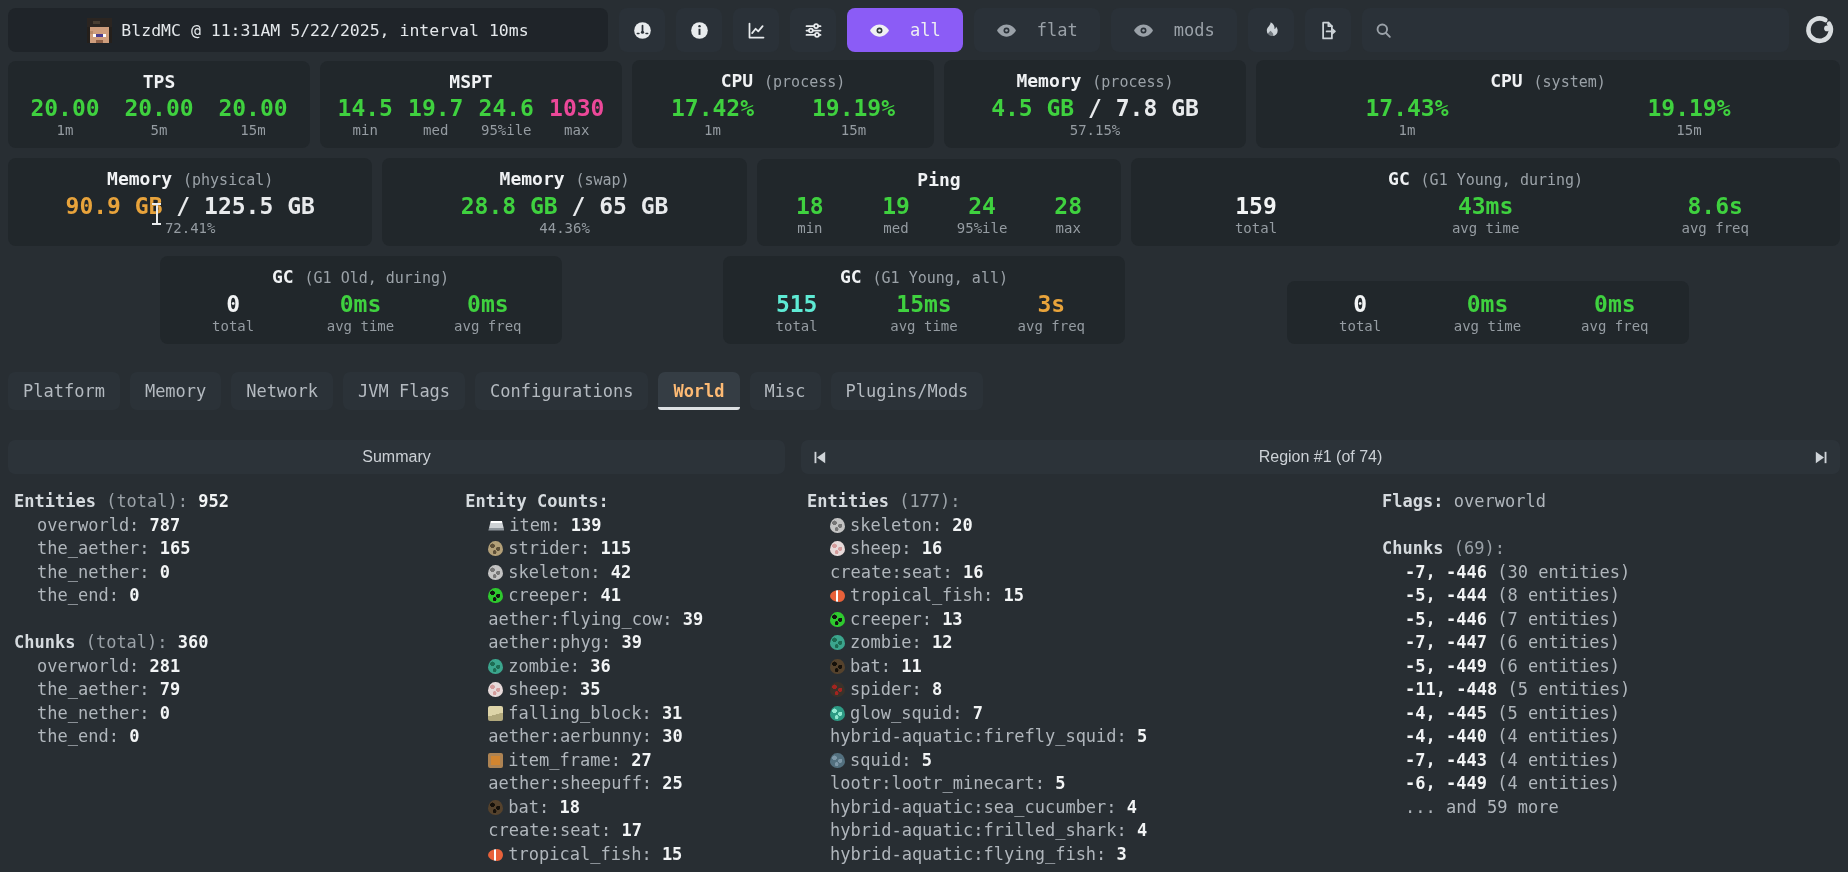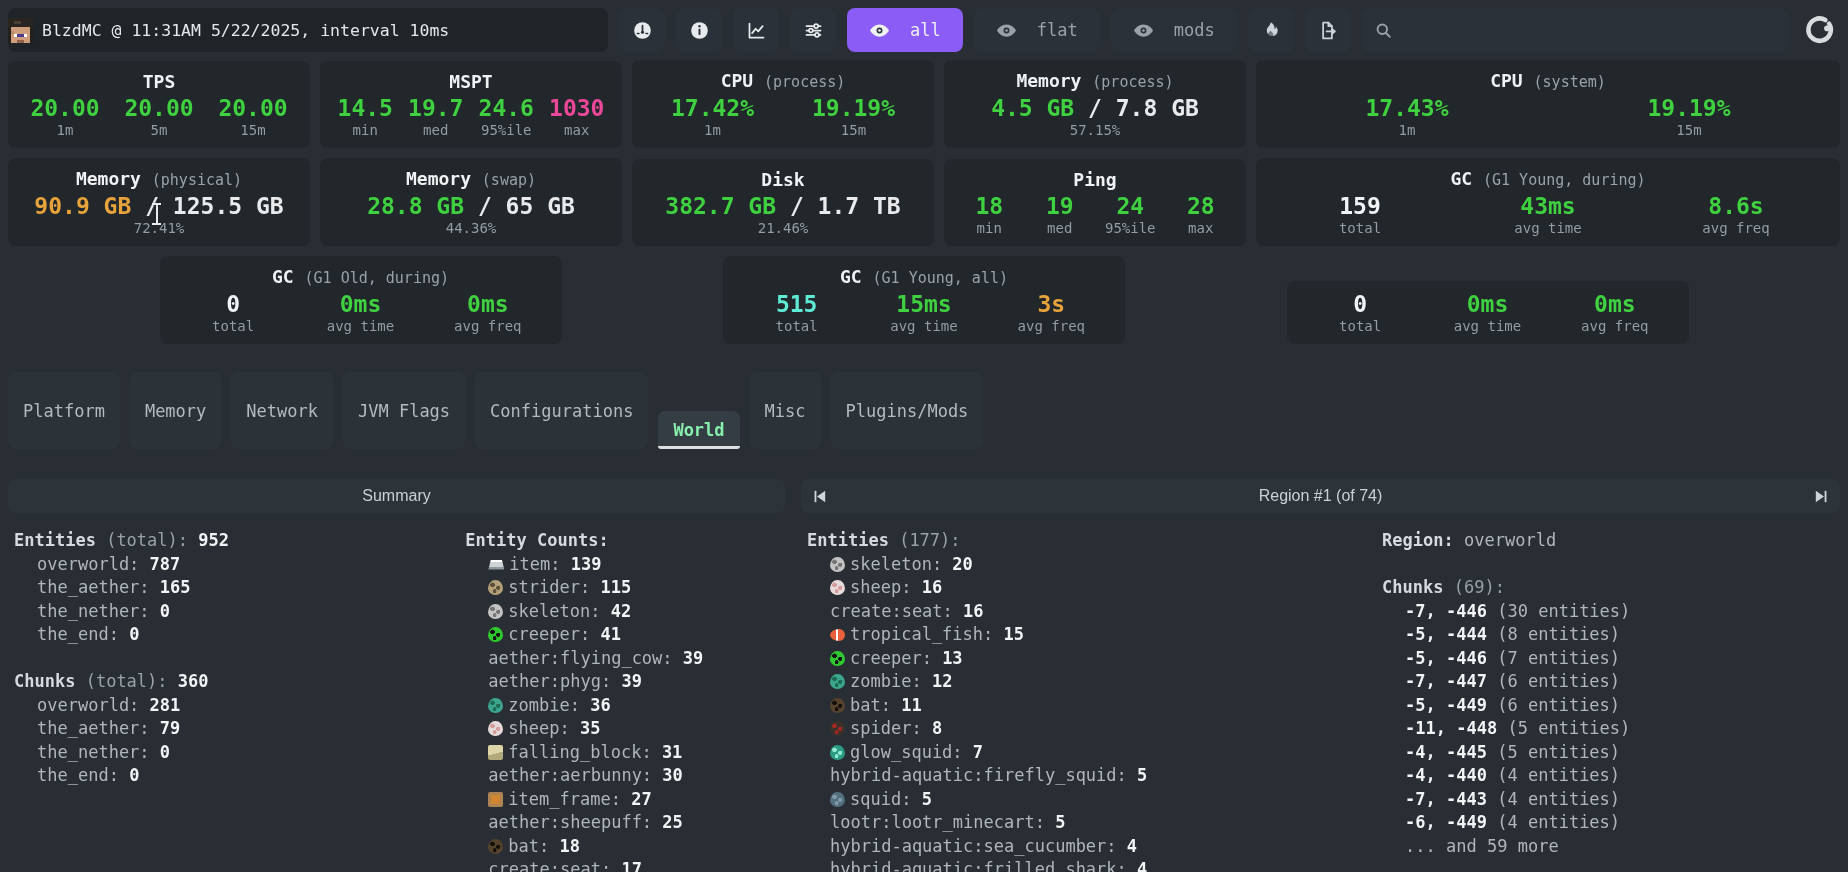--- a/index.html
+++ b/index.html
@@ -7,21 +7,21 @@
   body {
     background:#282e33;
     font-family:"DejaVu Sans Mono", monospace;
     color:#b6bcc2;
     position:relative;
   }
   
   .topbar { display:flex; align-items:stretch; gap:11px; margin:8px; height:44px; }
   .title-card {
     width:600px; background:#1f2429; border-radius:8px;
-    display:flex; align-items:center; gap:9px;
+    display:flex; align-items:center; justify-content:center; gap:9px;
   }
   .title-card .ttl { color:#e4e8eb; font-size:16.5px; }
   .avatar { width:25px; height:25px; display:inline-block; }
   .icon-btn {
     width:46px; background:#2a3138; border:none; border-radius:8px;
     display:flex; align-items:center; justify-content:center; cursor:pointer;
     color:#e8ebed;
   }
   .icon-btn.dim { color:#cdd3d8; }
   .icon-btn svg { width:21px; height:21px; }
@@ -58,22 +58,22 @@
   .card-cell .lbl, .card-sub { font-size:14px; color:#959ca2; line-height:16px; }
   .card-frac { text-align:center; font-size:23px; font-weight:bold; line-height:28px; color:#e8eaec; }
   .card-sub { text-align:center; }
   
   .tabs { display:flex; gap:10px; margin:28px 8px 0 8px; }
   .tab {
     background:#2b3238; border:none; border-radius:7px; color:#b4bac0;
     font-family:inherit; font-size:17px; padding:9px 15px; cursor:pointer; line-height:20px;
   }
   .tab.active {
-    background:#353d44; color:#86efac; font-weight:bold;
-    border-bottom:3px solid #dde1e4; border-radius:7px 7px 3px 3px; padding-bottom:6px;margin-top:39px;
+    background:#353d44; color:#fdba74; font-weight:bold;
+    border-bottom:3px solid #dde1e4; border-radius:7px 7px 3px 3px; padding-bottom:6px;
   }
   
   .panels { display:flex; gap:16px; margin:30px 8px 0 8px; height:430px; overflow:hidden; }
   .panel { display:flex; flex-direction:column; }
   .panel.left  { flex:0 0 777px; }
   .panel.right { flex:1; }
   .panel-header {
     background:#2c3339; border-radius:7px; height:34px; flex:0 0 34px;
     display:flex; align-items:center; justify-content:center;
     font-family:"Liberation Sans", sans-serif; font-size:16px; color:#ccd1d6;
@@ -311,25 +311,20 @@
         <div class="card-title"><span>Memory</span> <span class="suffix">(physical)</span></div>
         <div class="card-frac"><span style="color: rgb(232, 163, 59);">90.9 GB</span><span> / </span><span>125.5 GB</span></div>
         <div class="card-sub">72.41%</div>
       </div>
       <div class="card">
         <div class="card-title"><span>Memory</span> <span class="suffix">(swap)</span></div>
         <div class="card-frac"><span style="color: rgb(63, 209, 63);">28.8 GB</span><span> / </span><span>65 GB</span></div>
         <div class="card-sub">44.36%</div>
       </div>
       <div class="card">
-        <div class="card-title"><span>Disk</span></div>
-        <div class="card-frac"><span style="color: rgb(63, 209, 63);">382.7 GB</span><span> / </span><span>1.7 TB</span></div>
-        <div class="card-sub">21.46%</div>
-      </div>
-      <div class="card">
         <div class="card-title"><span>Ping</span></div>
         <div class="card-vals">
           <div class="card-cell">
             <div class="v" style="color: rgb(63, 209, 63);">18</div>
             <div class="lbl">min</div>
           </div>
           <div class="card-cell">
             <div class="v" style="color: rgb(63, 209, 63);">19</div>
             <div class="lbl">med</div>
           </div>
@@ -504,21 +499,21 @@
             <div class="row"><span class="name">hybrid-aquatic:firefly_squid: </span><span class="val">5</span></div>
             <div class="row"><span class="eicon" style="background: radial-gradient(circle at 30% 32%, rgb(126, 152, 168) 0px, rgb(126, 152, 168) 2.1px, transparent 2.5px), radial-gradient(circle at 68% 52%, rgb(126, 152, 168) 0px, rgb(126, 152, 168) 1.9px, transparent 2.3px), radial-gradient(circle at 44% 74%, rgb(126, 152, 168) 0px, rgb(126, 152, 168) 1.7px, transparent 2.1px) rgb(83, 112, 127); border-radius: 50% / 58% 58% 44% 44%;"></span><span class="name">squid: </span><span class="val">5</span></div>
             <div class="row"><span class="name">lootr:lootr_minecart: </span><span class="val">5</span></div>
             <div class="row"><span class="name">hybrid-aquatic:sea_cucumber: </span><span class="val">4</span></div>
             <div class="row"><span class="name">hybrid-aquatic:frilled_shark: </span><span class="val">4</span></div>
             <div class="row"><span class="name">hybrid-aquatic:flying_fish: </span><span class="val">3</span></div>
           </div>
       </div>
       <div class="colB">
         <div class="line">
-          <span class="head">Region:</span>
+          <span class="head">Flags:</span>
           <span class="plain">overworld</span>
         </div>
         <div class="gap-line"></div>
         <div class="line">
           <span class="head">Chunks</span>
           <span class="paren">(69):</span>
         </div>
         <div id="chunk-list">
             <div class="row"><span class="val">-7, -446</span> <span class="name">(30 entities)</span></div>
             <div class="row"><span class="val">-5, -444</span> <span class="name">(8 entities)</span></div>

